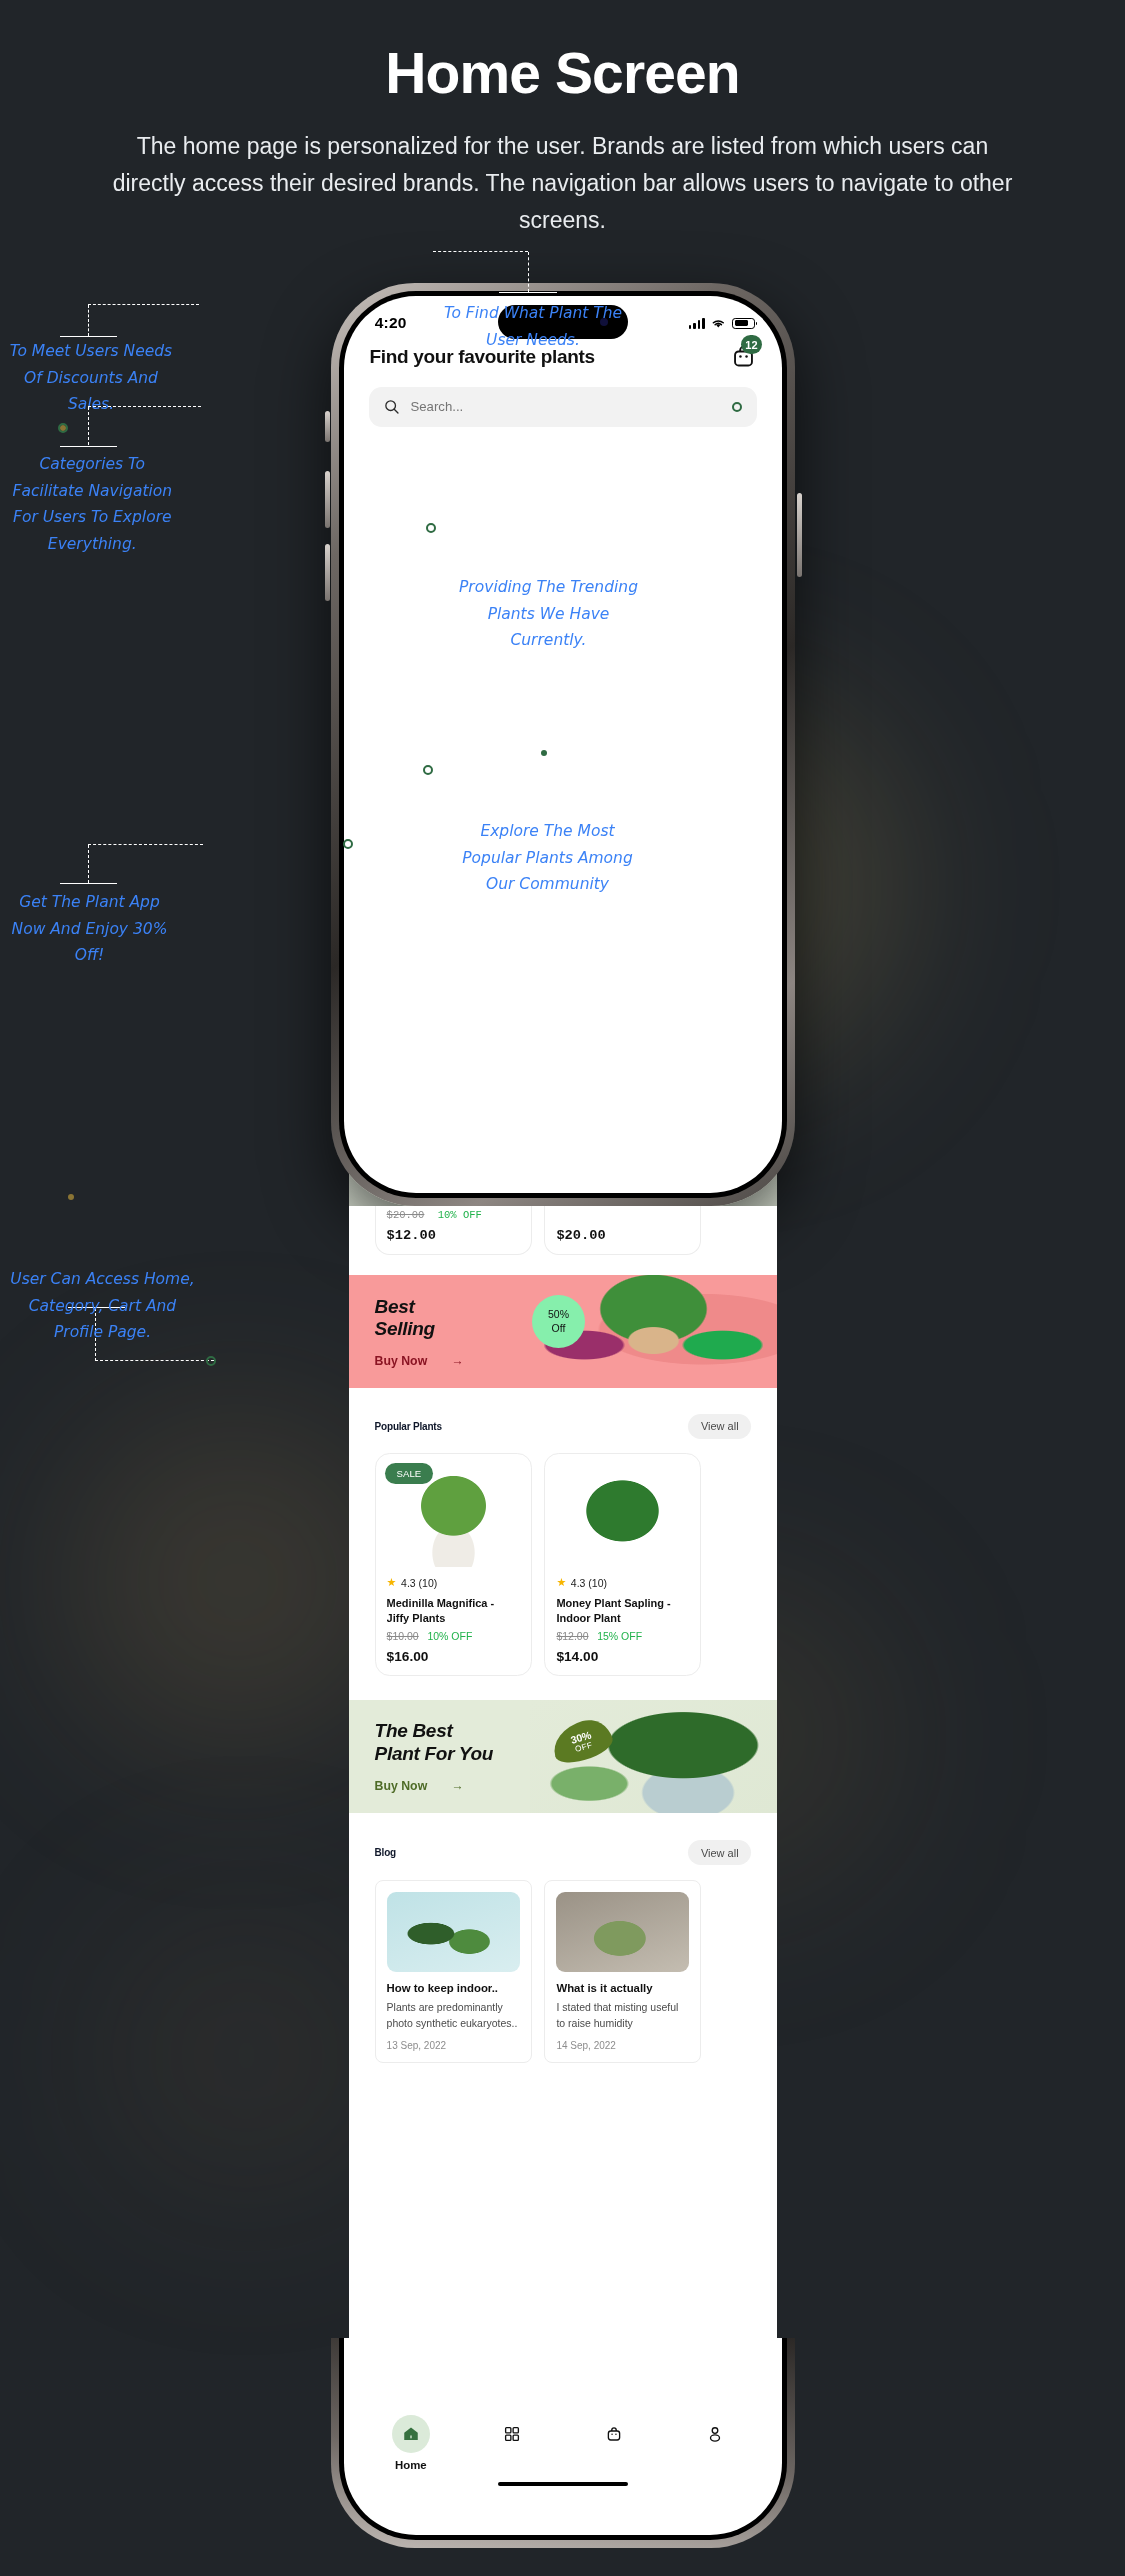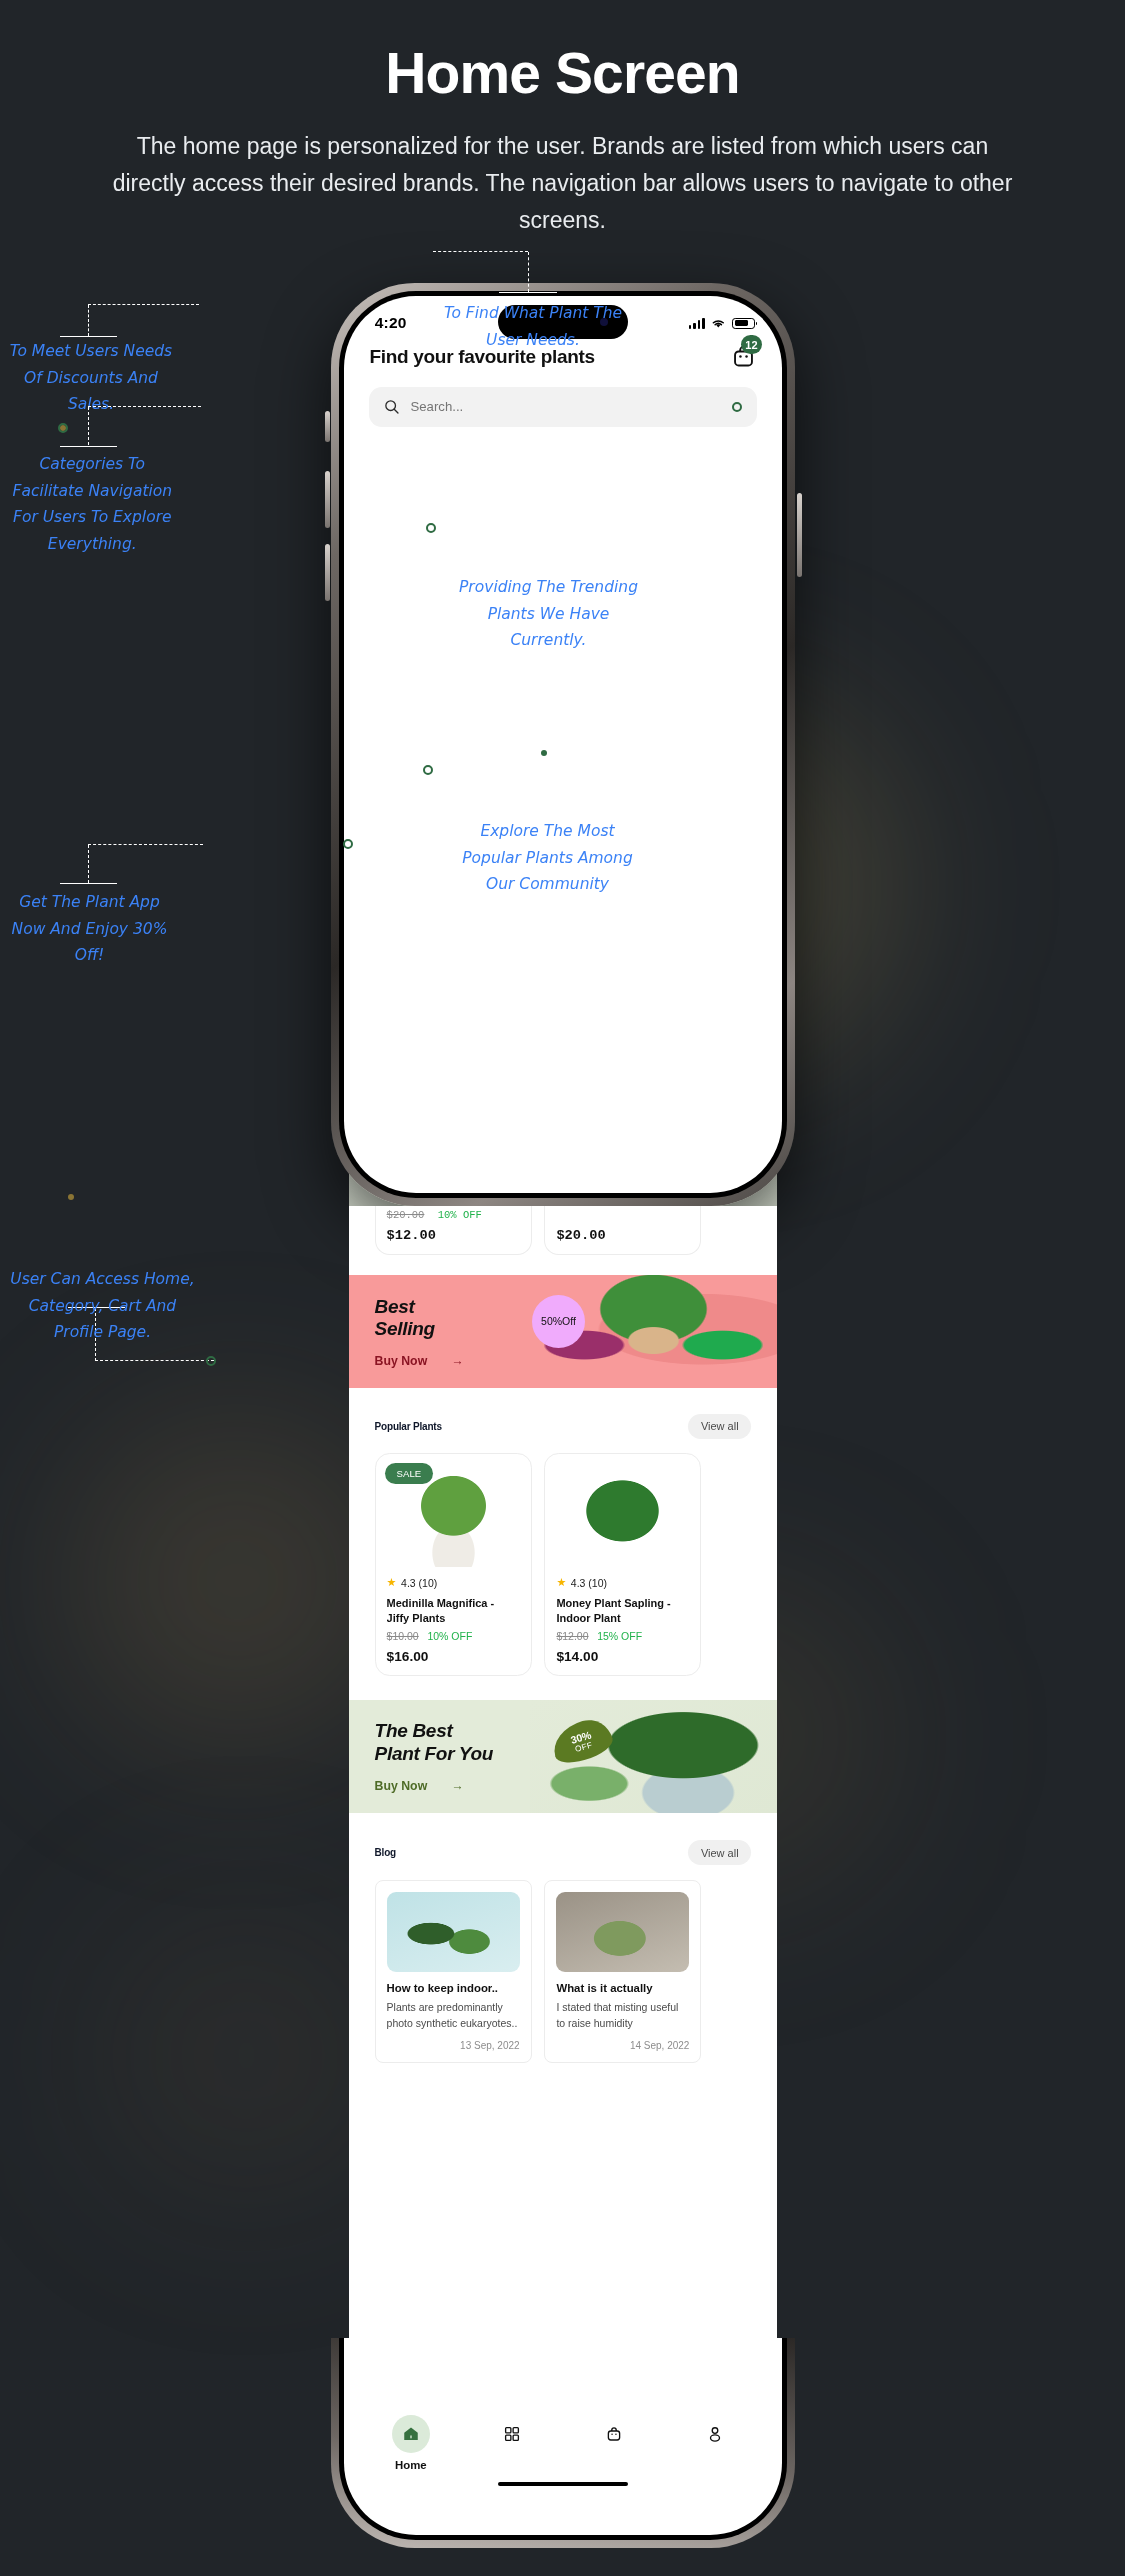--- a/index.html
+++ b/index.html
@@ -153,40 +153,40 @@
   .banner { margin-top: 20px; height: 113px; position: relative; overflow: hidden; display: flex; align-items: center; }
   .banner.pink { background: #f89a9a; }
   .banner.green { background: #e3ebd9; }
   .ban-txt { padding-left: 25.6px; z-index: 3; }
   .ban-t { font-size: 19px; font-weight: 800; font-style: italic; color: #111; line-height: 1.2; letter-spacing: -0.3px; }
   .ban-cta { margin-top: 12.8px; font-size: 12.3px; font-weight: 700; display: flex; align-items: center; gap: 24px; }
   .ban-cta.dark { color: #8a1423; }
   .ban-cta.grn { color: #4e6b27; }
   .off-bubble {
     position: absolute; left: 183px; top: 20px; width: 53px; height: 53px; border-radius: 50%;
-    background: #f0abfc; display: flex; flex-direction: row; align-items: center; justify-content: center;
+    background: #86efac; display: flex; flex-direction: column; align-items: center; justify-content: center;
     font-size: 10.5px; color: #111; line-height: 1.28; z-index: 4;
   }
   .off-leaf {
     position: absolute; left: 203px; top: 22px; width: 60px; height: 38px;
     background: #5b7a22; border-radius: 60% 40% 55% 45% / 70% 65% 35% 30%;
     display:flex; flex-direction: column; align-items:center; justify-content:center;
     transform: rotate(-16deg); color: #fff; z-index: 4;
   }
   .off-leaf span:first-child { font-size: 10.5px; font-weight: 700; }
   .off-leaf span:last-child { font-size: 8.2px; letter-spacing: 0.5px; }
   .ban-art { position: absolute; right: 0; top: 0; bottom: 0; width: 247px; }
 
   
   .blogs { display: flex; gap: 12.8px; margin-top: 14.6px; }
   .blog { flex: 0 0 157px; border: 0.9px solid #ececec; border-radius: 8px; padding: 11px; background: #fff; }
   .blog-img { height: 80px; border-radius: 9px; overflow: hidden; position: relative; }
   .blog-t { margin-top: 10px; font-size: 11.4px; font-weight: 700; color: #111; white-space: nowrap; overflow: hidden; }
   .blog-d { margin-top: 6.4px; font-size: 10.5px; color: #4b4b4b; line-height: 1.5; height: 31px; overflow: hidden; }
-  .blog-date { margin-top: 9px; font-size: 10px; color: #8d8d8d; text-align: right; }
+  .blog-date { margin-top: 9px; font-size: 10px; color: #8d8d8d; }
 
   
   .phone-bottom {
     position: absolute; left: 331px; top: 2393px; width: 464px; height: 183px; z-index: 9;
   }
   .bottom-frame {
     position: absolute; left: 0; top: -55px; width: 464px; height: 210px;
     border-radius: 0 0 84px 84px;
     background: linear-gradient(185deg,#2b2826 0%, #6d6763 55%, #bfb8b3 100%);
     padding: 0 8.2px 8.2px 8.2px;

